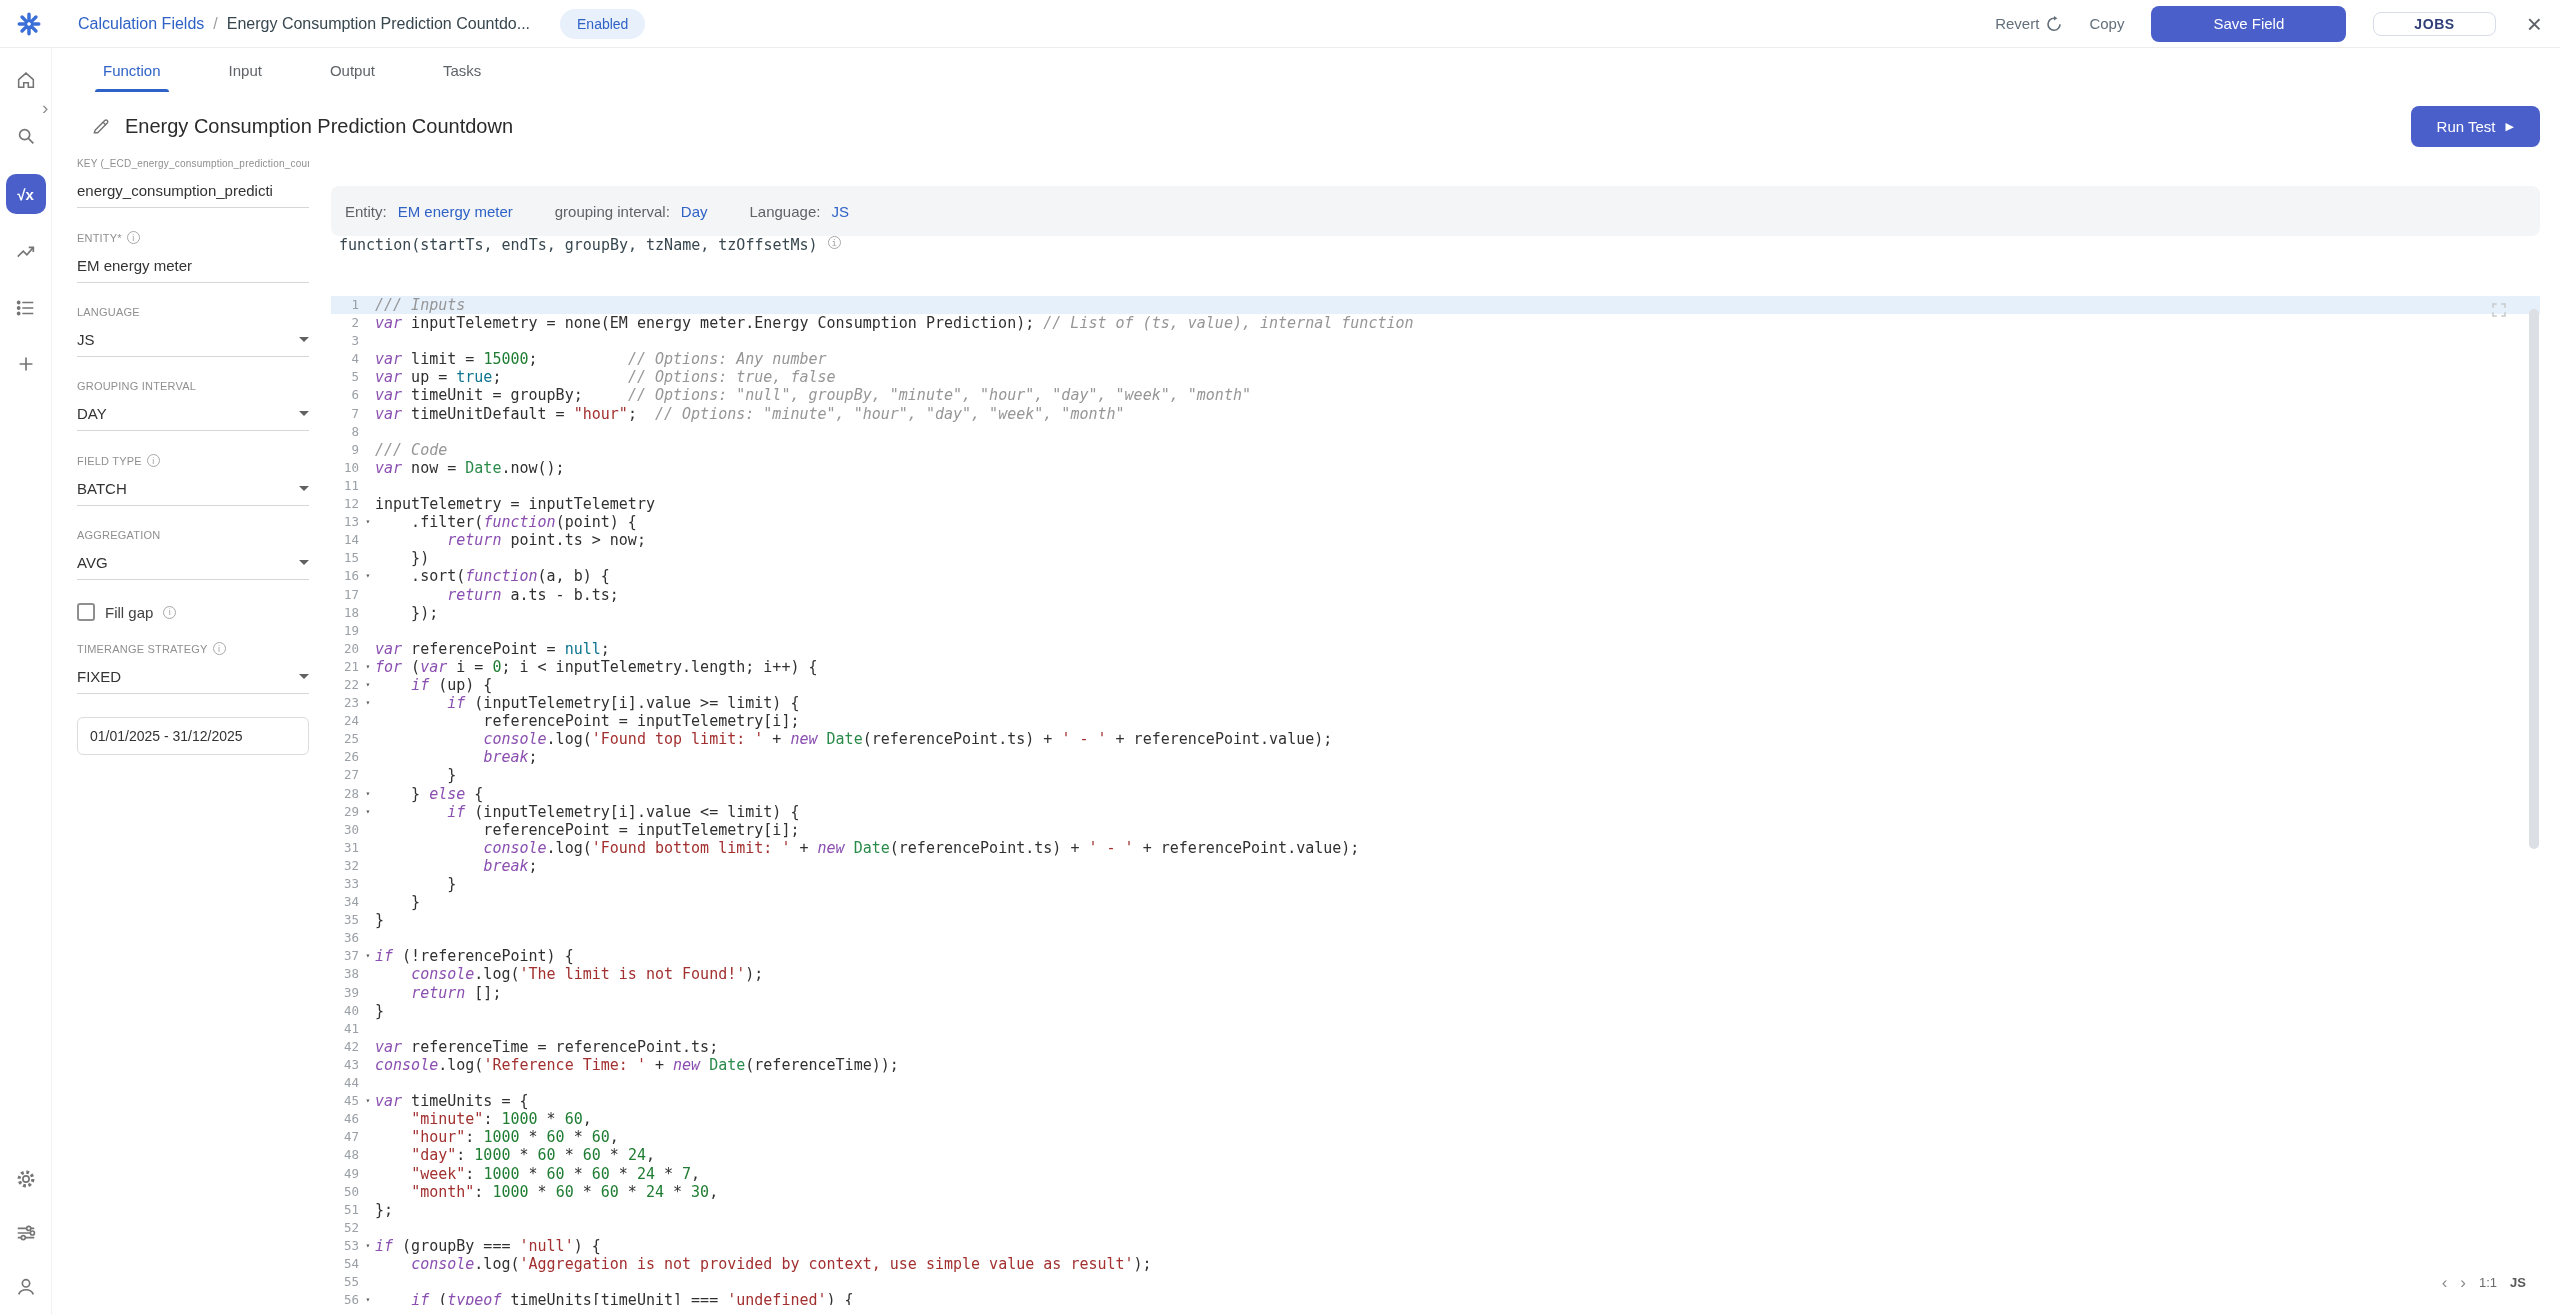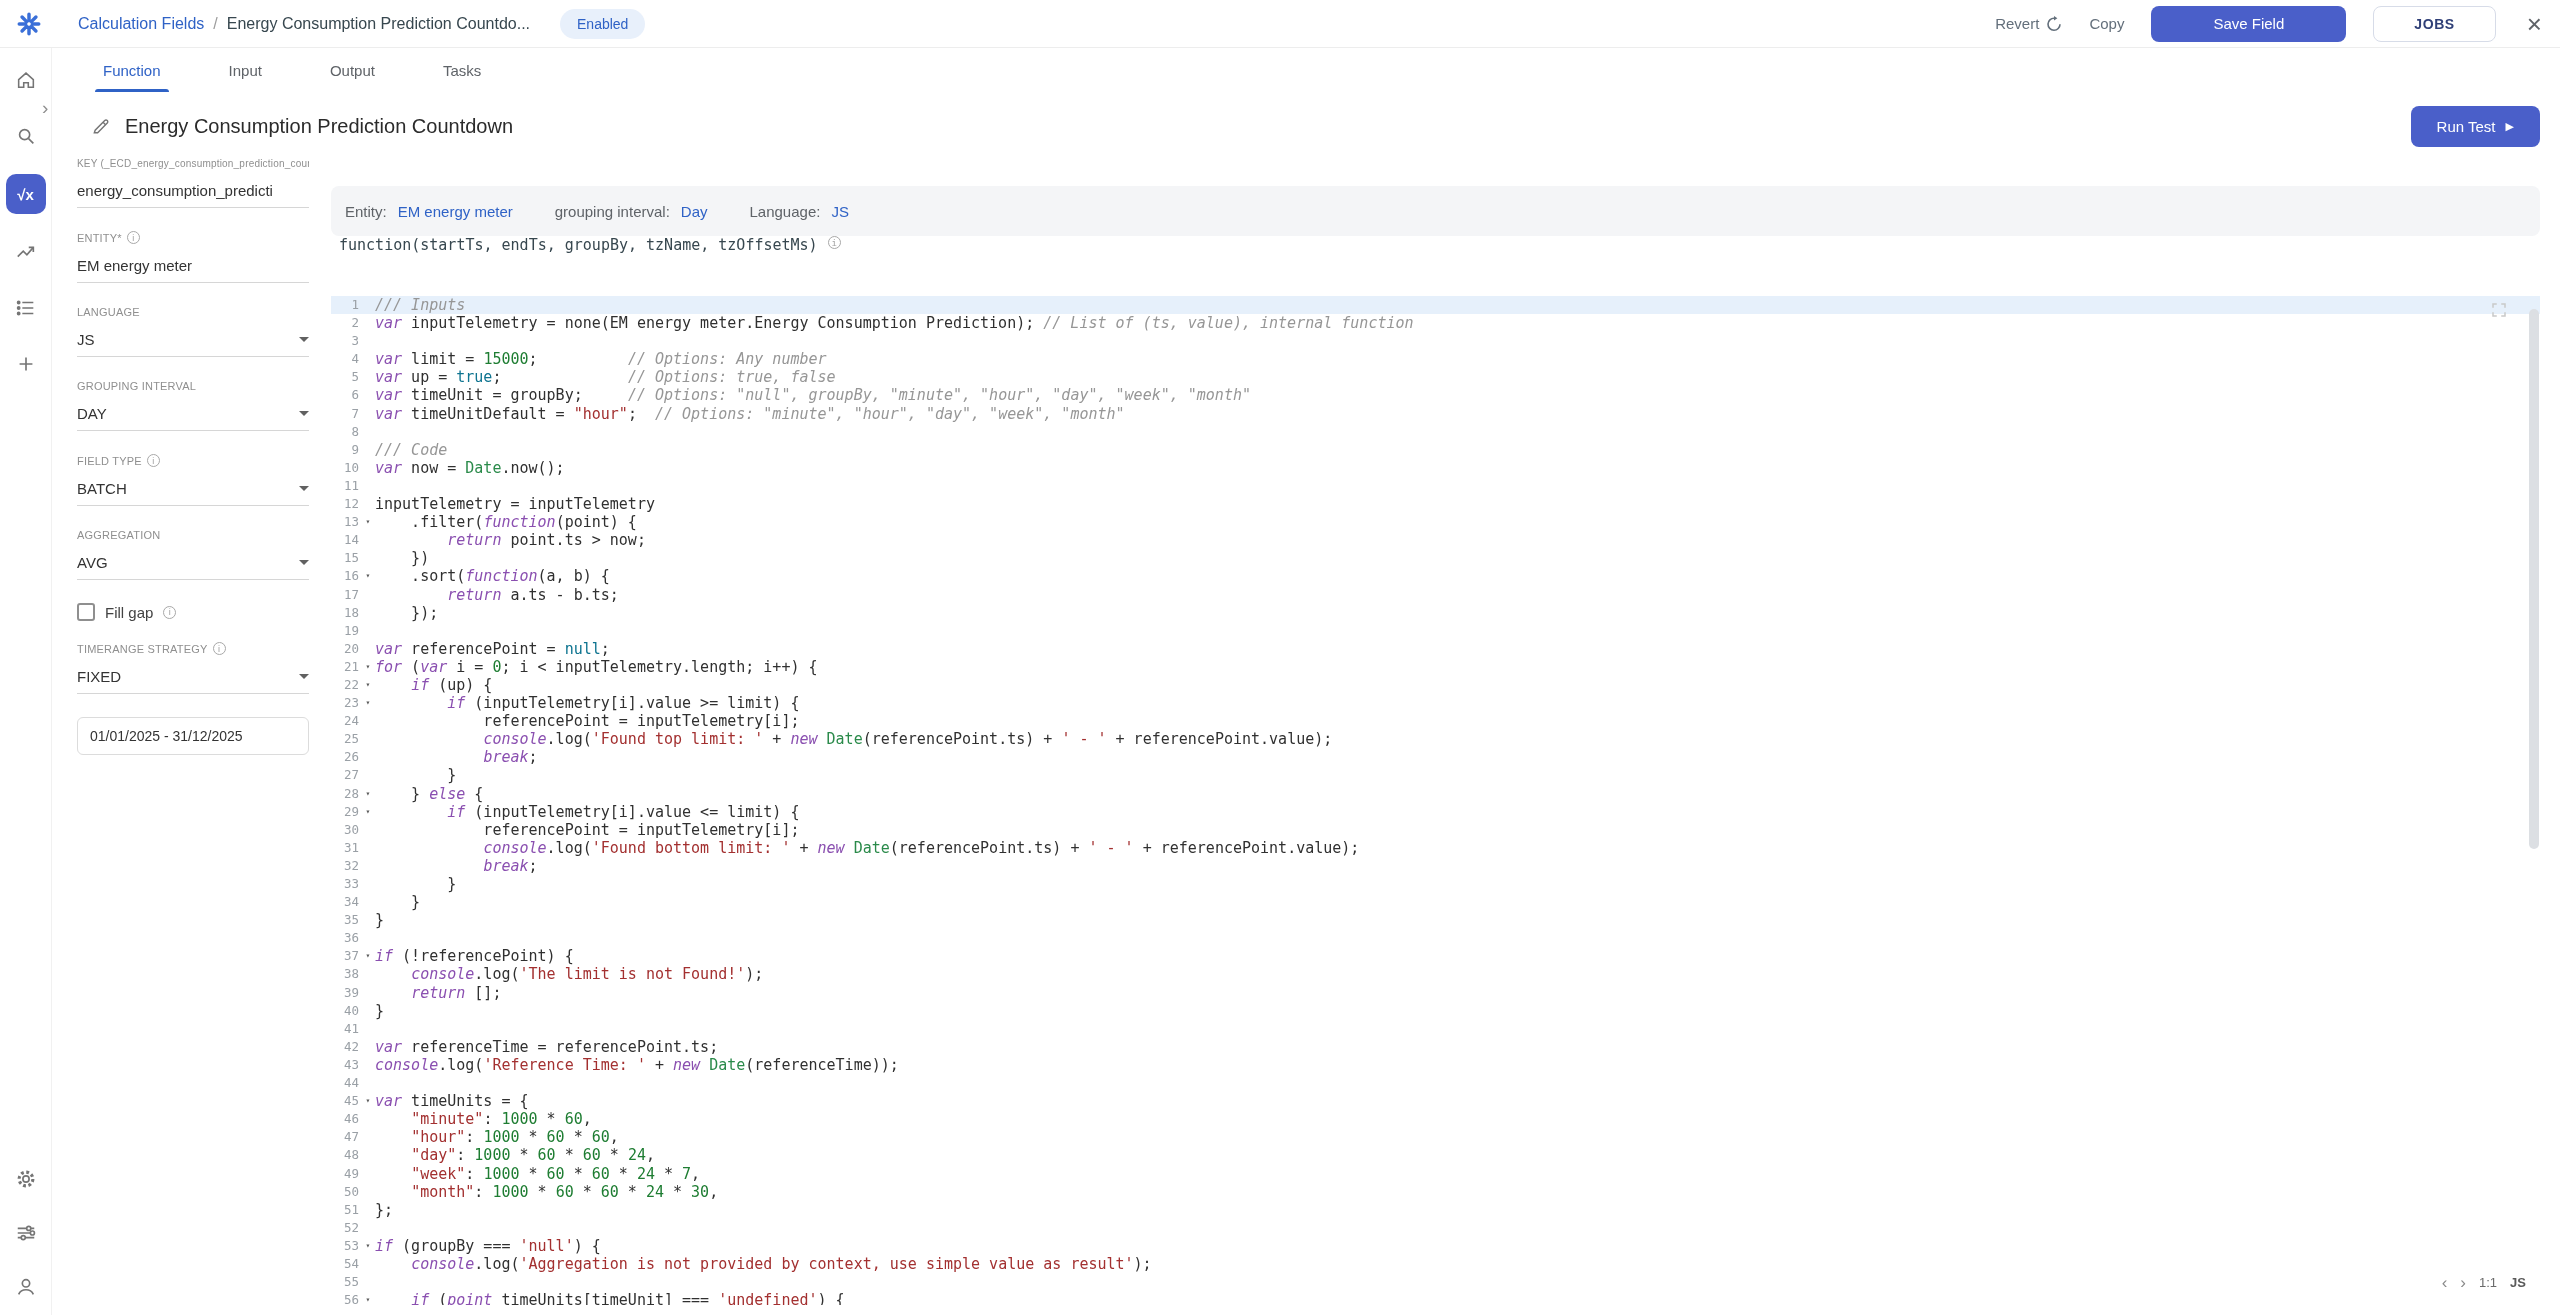--- a/index.html
+++ b/index.html
@@ -27,21 +27,21 @@
   }
   .topbar-right { margin-left:auto; display:flex; align-items:center; gap:27px; }
   .text-btn { display:flex; align-items:center; gap:7px; color:#636f7b; font-size:15px; background:none; border:none; font-family:inherit; }
   .btn-primary {
     background:var(--primary,#4a5fc9); color:#fff; border:none; border-radius:8px;
     height:36px; padding:0 62px; font-size:15px; font-weight:500; font-family:inherit;
     display:flex; align-items:center; gap:10px;
   }
   .btn-outline {
     background:#fff; border:1px solid #d7dce8; color:#2f3f77; border-radius:8px;
-    height:36px; padding:0 40px; font-size:14px; font-weight:700; letter-spacing:.6px; font-family:inherit;
+    height:24px; padding:0 40px; font-size:14px; font-weight:700; letter-spacing:.6px; font-family:inherit;
   }
   .close-x { font-size:26px; line-height:1; color:#5f6368; background:none; border:none; margin-left:4px; }
   .close-x::after { content:"×"; }
 
   
   .rail {
     position:absolute; left:0; top:48px; bottom:0; width:52px; background:#fff;
     border-right:1px solid #f1f1f1; display:flex; flex-direction:column; align-items:center;
     padding:20px 0 16px; z-index:15;
   }
@@ -409,21 +409,21 @@
         <div class="code-row" data-interactable="true"><span class="gutter" data-interactable="false"><span class="lnum">46</span><span class="fold"></span></span><span class="code">    <span class="tok-str">"minute"</span>: <span class="tok-num">1000</span> * <span class="tok-num">60</span>,</span></div>
         <div class="code-row" data-interactable="true"><span class="gutter" data-interactable="false"><span class="lnum">47</span><span class="fold"></span></span><span class="code">    <span class="tok-str">"hour"</span>: <span class="tok-num">1000</span> * <span class="tok-num">60</span> * <span class="tok-num">60</span>,</span></div>
         <div class="code-row" data-interactable="true"><span class="gutter" data-interactable="false"><span class="lnum">48</span><span class="fold"></span></span><span class="code">    <span class="tok-str">"day"</span>: <span class="tok-num">1000</span> * <span class="tok-num">60</span> * <span class="tok-num">60</span> * <span class="tok-num">24</span>,</span></div>
         <div class="code-row" data-interactable="true"><span class="gutter" data-interactable="false"><span class="lnum">49</span><span class="fold"></span></span><span class="code">    <span class="tok-str">"week"</span>: <span class="tok-num">1000</span> * <span class="tok-num">60</span> * <span class="tok-num">60</span> * <span class="tok-num">24</span> * <span class="tok-num">7</span>,</span></div>
         <div class="code-row" data-interactable="true"><span class="gutter" data-interactable="false"><span class="lnum">50</span><span class="fold"></span></span><span class="code">    <span class="tok-str">"month"</span>: <span class="tok-num">1000</span> * <span class="tok-num">60</span> * <span class="tok-num">60</span> * <span class="tok-num">24</span> * <span class="tok-num">30</span>,</span></div>
         <div class="code-row" data-interactable="true"><span class="gutter" data-interactable="false"><span class="lnum">51</span><span class="fold"></span></span><span class="code">};</span></div>
         <div class="code-row" data-interactable="true"><span class="gutter" data-interactable="false"><span class="lnum">52</span><span class="fold"></span></span><span class="code"></span></div>
         <div class="code-row" data-interactable="true"><span class="gutter" data-interactable="false"><span class="lnum">53</span><span class="fold">▾</span></span><span class="code"><span class="tok-kw">if</span> (groupBy === <span class="tok-str">'null'</span>) {</span></div>
         <div class="code-row" data-interactable="true"><span class="gutter" data-interactable="false"><span class="lnum">54</span><span class="fold"></span></span><span class="code">    <span class="tok-v2">console</span>.log(<span class="tok-str">'Aggregation is not provided by context, use simple value as result'</span>);</span></div>
         <div class="code-row" data-interactable="true"><span class="gutter" data-interactable="false"><span class="lnum">55</span><span class="fold"></span></span><span class="code"></span></div>
-        <div class="code-row" data-interactable="true"><span class="gutter" data-interactable="false"><span class="lnum">56</span><span class="fold">▾</span></span><span class="code">    <span class="tok-kw">if</span> (<span class="tok-kw">point</span> timeUnits[timeUnit] === <span class="tok-str">'undefined'</span>) {</span></div>
+        <div class="code-row" data-interactable="true"><span class="gutter" data-interactable="false"><span class="lnum">56</span><span class="fold">▾</span></span><span class="code">    <span class="tok-kw">if</span> (<span class="tok-kw">typeof</span> timeUnits[timeUnit] === <span class="tok-str">'undefined'</span>) {</span></div>
       </div>
     <span class="fullscreen" data-interactable="true">
       <svg width="18" height="18" viewBox="0 0 24 24" fill="none" stroke="currentColor" stroke-width="2">
           <path d="M4 9V4h5M15 4h5v5M20 15v5h-5M9 20H4v-5"></path>
         </svg>
     </span>
     <span class="scroll-thumb" data-interactable="true"></span>
     <div class="editor-status" data-interactable="false">
       <span class="chev chev-l" data-interactable="true"></span>
       <span class="chev chev-r" data-interactable="true"></span>

